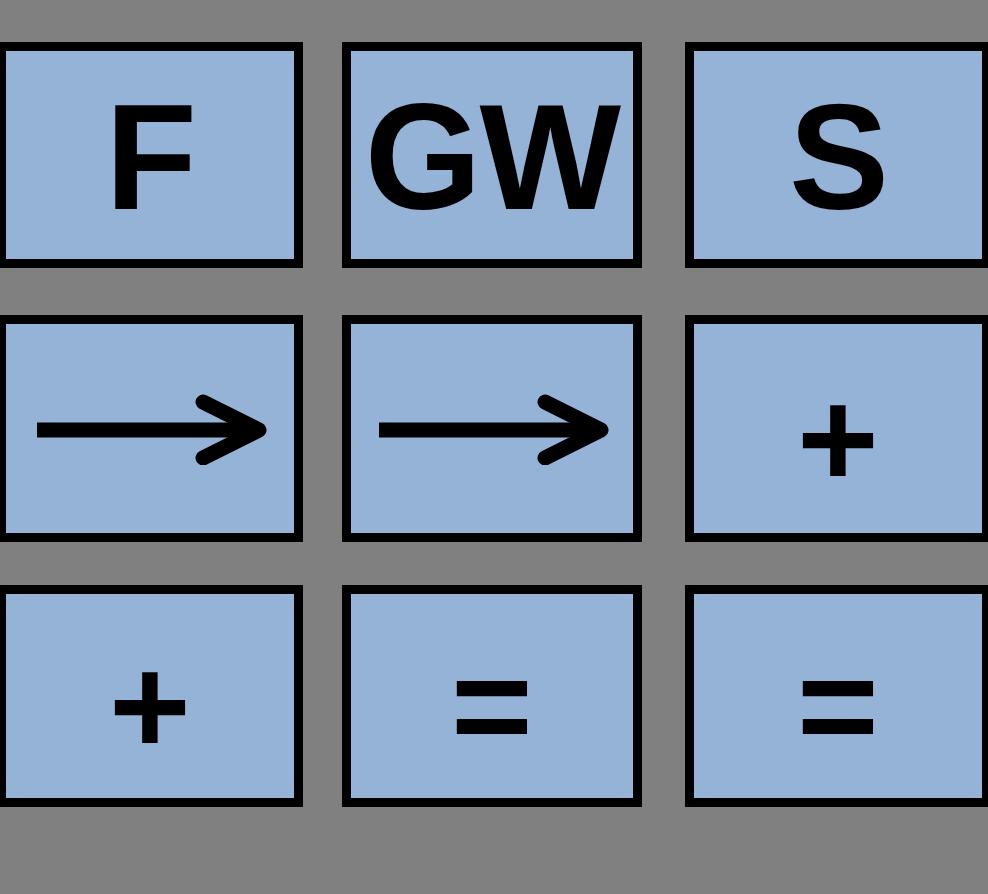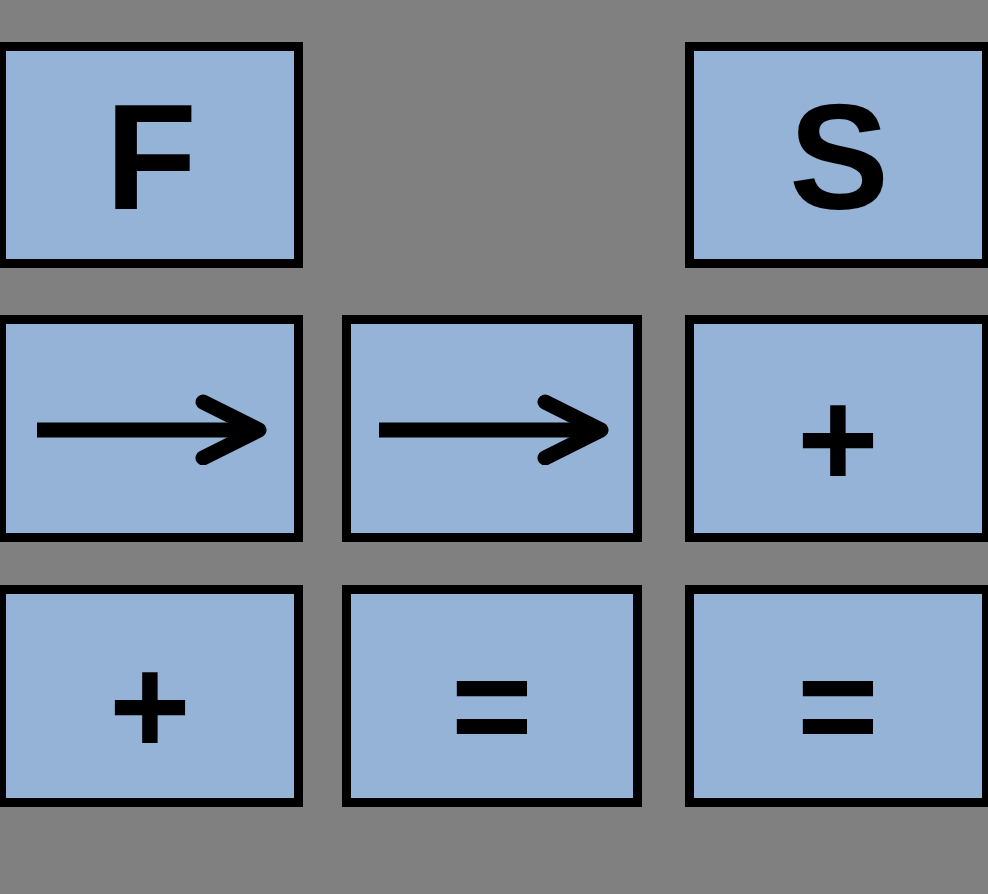--- a/index.html
+++ b/index.html
@@ -60,20 +60,23 @@
   }
 </style>
 </head>
 <body>
 
 <div class="canvas">
 
   <div class="cell r1 c1">
     <span class="letter">F</span>
   </div>
+  <div class="cell r1 c2">
+    <span class="letter">GW</span>
+  </div>
   <div class="cell r1 c3">
     <span class="letter">S</span>
   </div>
 
   <div class="cell r2 c1">
     <span class="arrow-wrap">
       <svg class="arrow-svg" width="238" height="72" viewBox="0 0 238 72" aria-hidden="true">
         <line x1="6" y1="37" x2="220" y2="37" stroke-width="15"></line>
         <polyline points="172,9 228,37 172,65" stroke-width="15" stroke-linecap="round" stroke-linejoin="round"></polyline>
       </svg>

